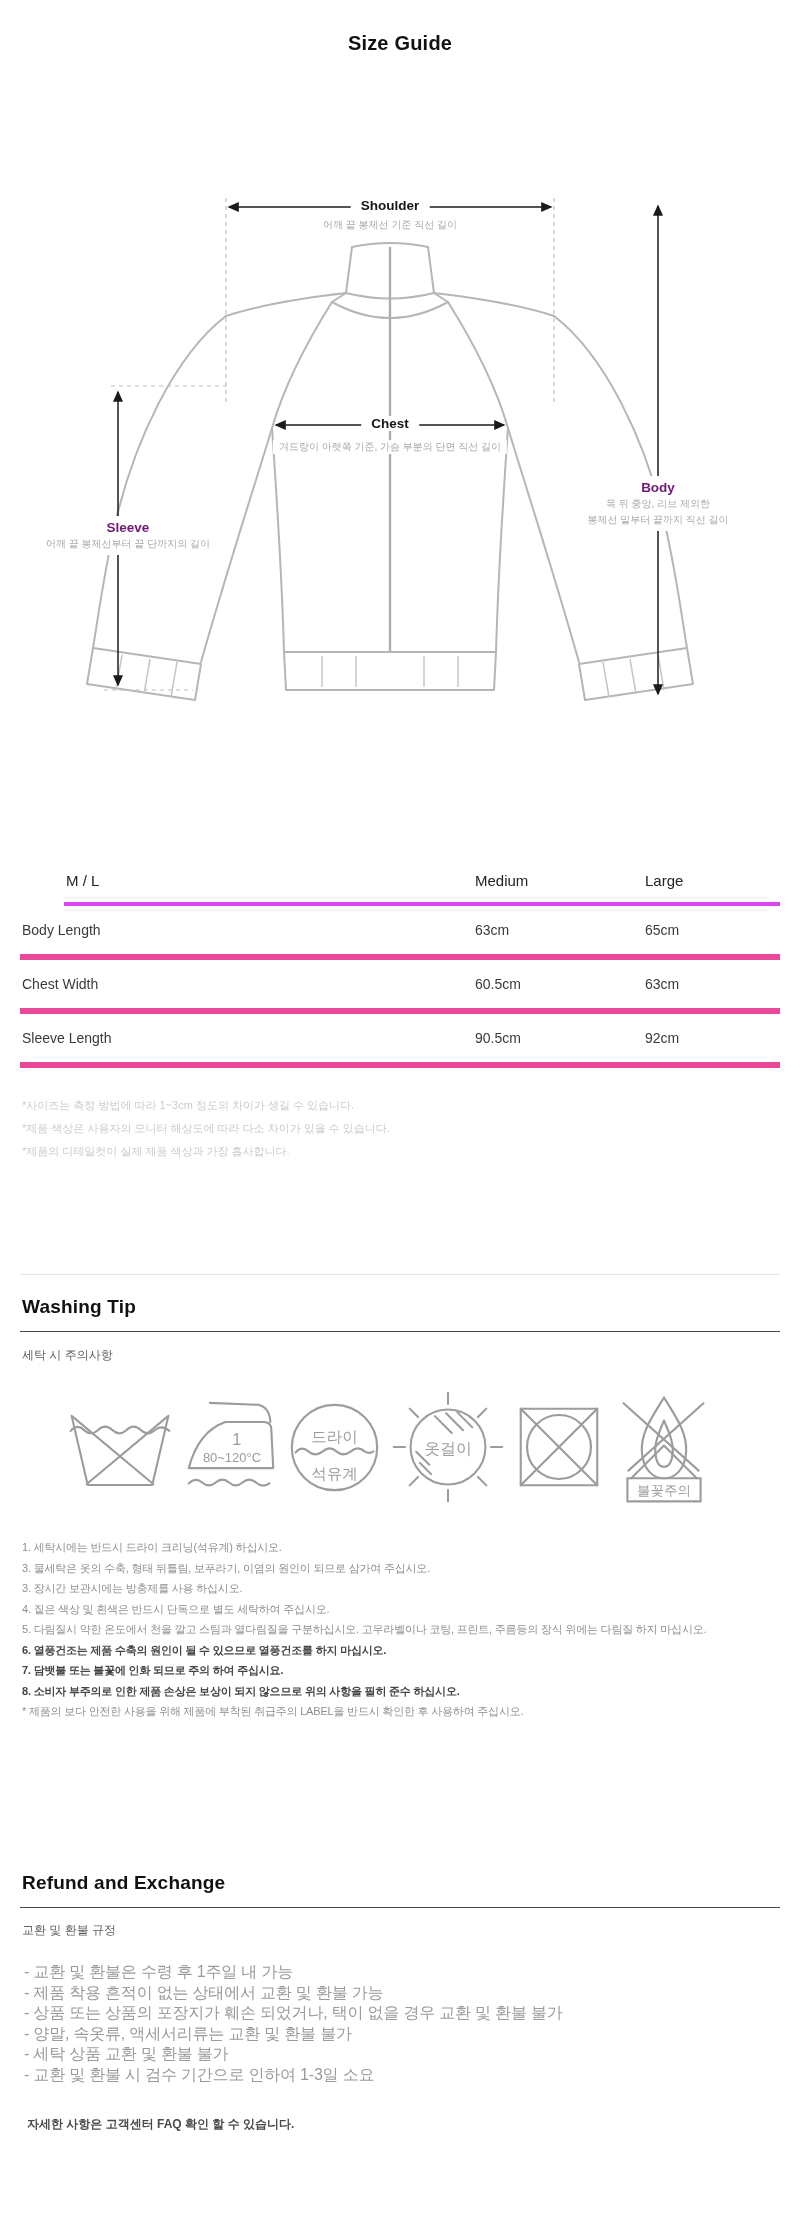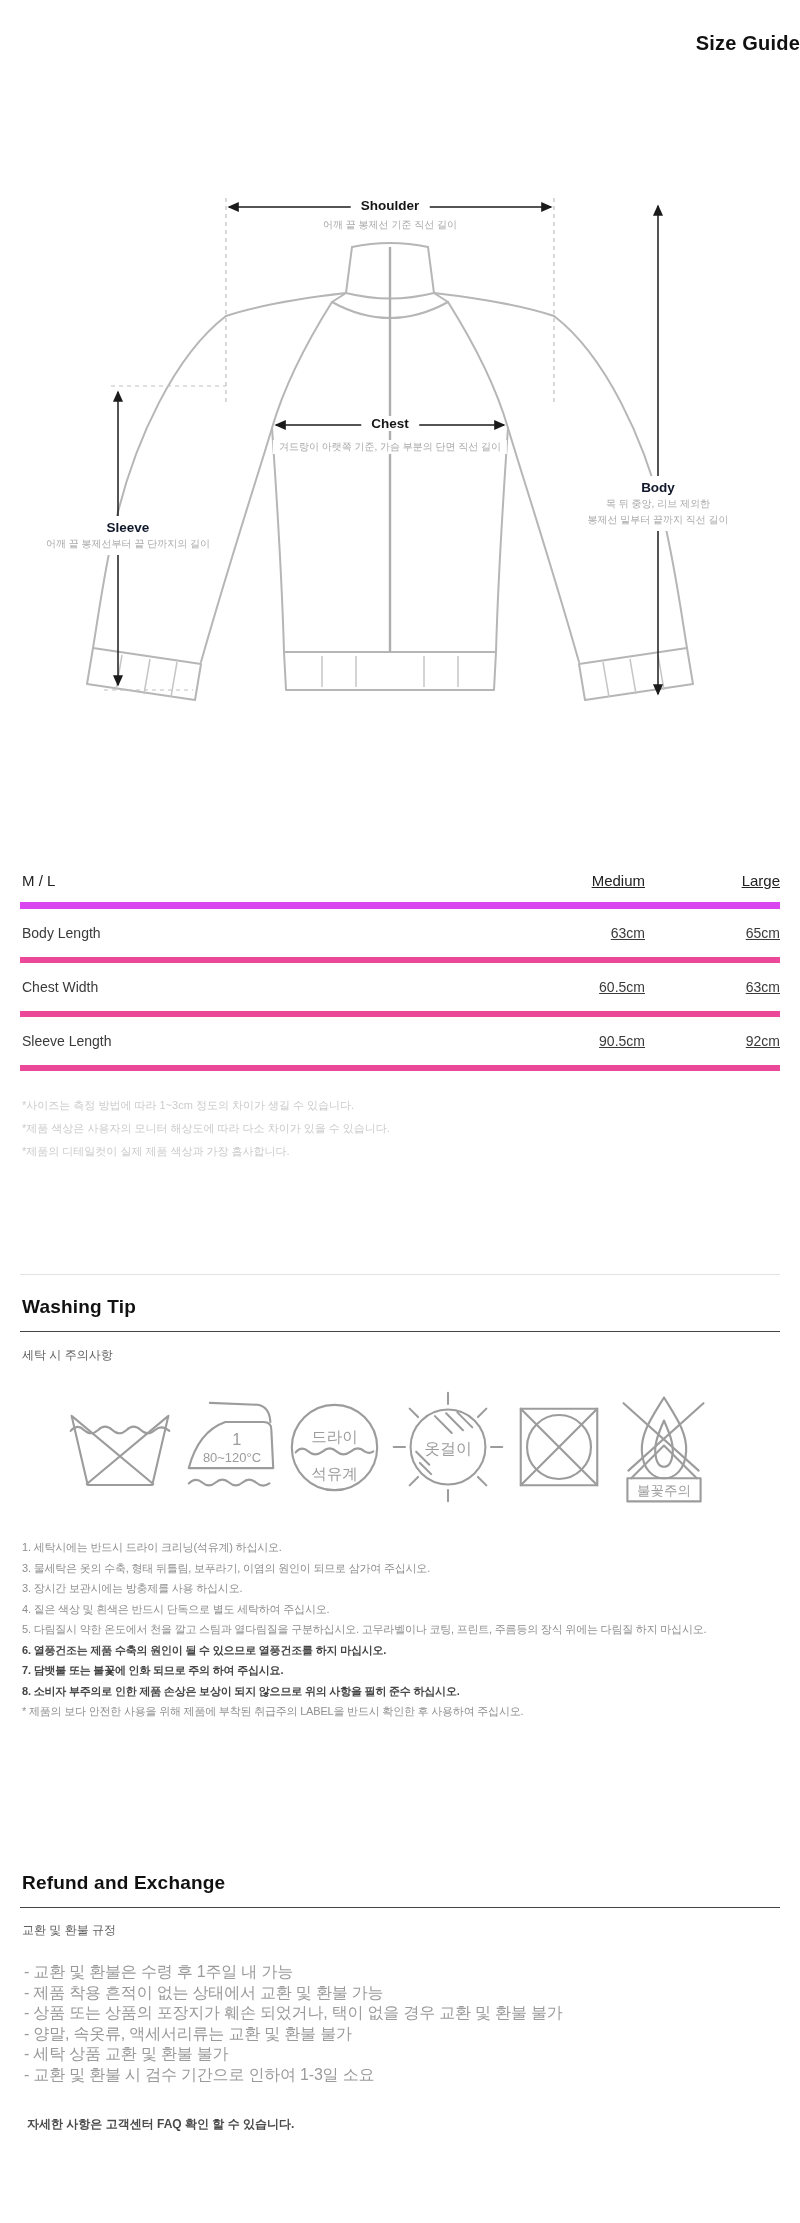--- a/index.html
+++ b/index.html
@@ -4,42 +4,42 @@
 <style>
   html,body{margin:0;padding:0;}
   body{
     width:800px;height:2223px;position:relative;background:#ffffff;
     font-family:"Liberation Sans","DejaVu Sans",sans-serif;
     overflow:hidden;color:#1a1a1a;
   }
   .abs{position:absolute;}
 
   
-  #page-title{top:32px;left:0;width:800px;text-align:right;
+  #page-title{top:32px;left:0;width:800px;text-align:center;
     font-size:20px;font-weight:bold;letter-spacing:.2px;color:#111;}
 
   
   #diagram{top:120px;left:0;width:634px;height:690px;}
   #diagram svg{position:absolute;top:0;left:0;}
   .dim-label{position:absolute;transform:translateX(-50%);background:#fff;
     padding:0 10px;font-size:13.5px;font-weight:bold;color:#161616;white-space:nowrap;}
   .dim-note{position:absolute;transform:translateX(-50%);background:#fff;
     padding:0 6px;font-size:10px;color:#aaaaaa;white-space:nowrap;}
   .dim-block{position:absolute;transform:translateX(-50%);background:#fff;
     text-align:center;padding:3px 6px;white-space:nowrap;}
-  .dim-block .t{font-size:13.5px;font-weight:bold;color:#0f172a;line-height:17px;}
+  .dim-block .t{font-size:13.5px;font-weight:bold;color:#701a75;line-height:17px;}
   .dim-block .n{font-size:10px;color:#aaaaaa;line-height:16px;}
 
   
   #size-table{top:858px;left:20px;width:760px;}
   .trow{display:grid;grid-template-columns:1fr 170px 135px;align-items:center;}
-  .trow.head{height:44px;border-bottom:7px solid #d946ef;font-size:15px;color:#222;}
+  .trow.head{height:44px;border-bottom:4px solid #d946ef;font-size:15px;color:#222;margin-left:44px;}
   .trow.body{height:48px;border-bottom:6px solid #ec4899;font-size:14px;color:#3a3a3a;}
   .trow .c1{text-align:left;padding-left:2px;}
-  .trow .c2,.trow .c3{text-align:right;text-decoration:underline;}
+  .trow .c2,.trow .c3{text-align:left;}
 
   #footnotes{top:1094px;left:22px;width:740px;font-size:11px;line-height:23px;color:#cbcbcb;}
 
   
   .sec-divider{left:20px;width:760px;height:1px;background:#e3e3e3;}
   .sec-heading{left:22px;font-size:19px;font-weight:bold;color:#111;letter-spacing:.2px;}
   .sec-underline{left:20px;width:760px;height:1px;background:#454545;}
   .sec-sub{left:22px;font-size:12px;color:#5f5f5f;}
 
   

